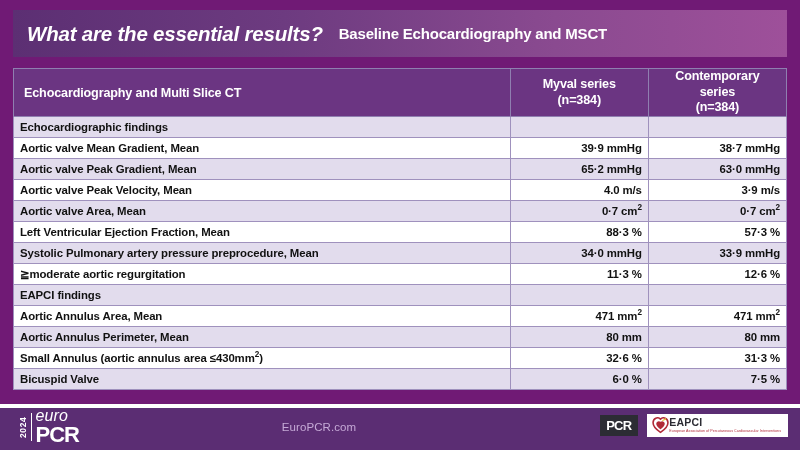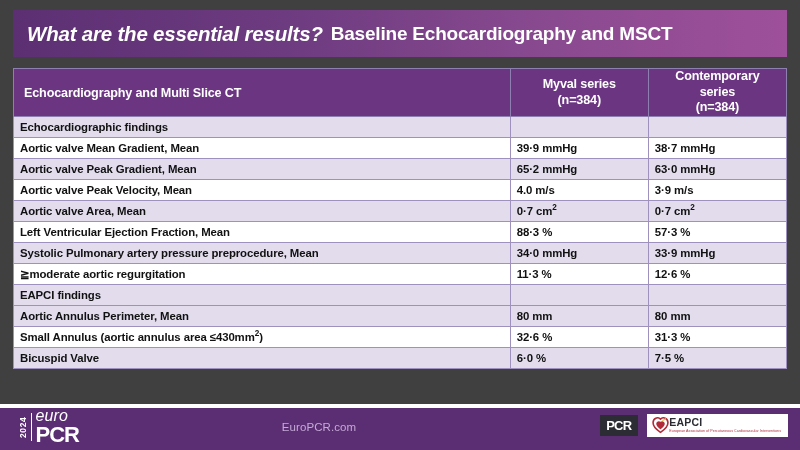--- a/index.html
+++ b/index.html
@@ -12,21 +12,21 @@
     height: 450px;
     overflow: hidden;
     font-family: "Liberation Sans", sans-serif;
     -webkit-font-smoothing: antialiased;
   }
 
   #slide {
     position: relative;
     width: 800px;
     height: 450px;
-    background: #404040;
+    background: #701a75;
     box-sizing: border-box;
   }
 
   
   #title-bar {
     position: absolute;
     left: 13px;
     top: 10px;
     width: 774px;
     height: 47px;
@@ -40,25 +40,25 @@
   #title-question {
     color: #ffffff;
     font-size: 20.5px;
     font-weight: bold;
     font-style: italic;
     letter-spacing: -0.2px;
     white-space: nowrap;
   }
   #title-main {
     color: #ffffff;
-    font-size: 19px;
+    font-size: 15px;
     font-weight: bold;
     letter-spacing: -0.2px;
     white-space: nowrap;
-    margin-left: 8px;
+    margin-left: 16px;
   }
 
   
   #data-table {
     position: absolute;
     left: 13px;
     top: 68px;
     width: 774px;
     border-collapse: collapse;
     table-layout: fixed;
@@ -92,21 +92,21 @@
     border: 1px solid #9f91bd;
     height: 21px;
     font-size: 11.4px;
     font-weight: bold;
     color: #111111;
     padding: 0 6px;
     box-sizing: border-box;
     letter-spacing: -0.1px;
   }
   td.cell-label { text-align: left; }
-  td.cell-val   { text-align: left; }
+  td.cell-val   { text-align: right; }
 
   tr.row-shade td { background: #e2dced; }
   tr.row-plain td { background: #ffffff; }
 
   tr.row-section td.cell-label { padding-left: 7px; }
   tr.row-item    td.cell-label { padding-left: 24px; }
 
   sup { font-size: 0.72em; vertical-align: super; line-height: 0; }
 
   
@@ -304,20 +304,25 @@
         <tr class="row-plain row-item">
           <td class="cell-label">≧moderate aortic regurgitation</td>
           <td class="cell-val">11·3 %</td>
           <td class="cell-val">12·6 %</td>
         </tr>
         <tr class="row-shade row-section">
           <td class="cell-label">EAPCI findings</td>
           <td class="cell-val"></td>
           <td class="cell-val"></td>
         </tr>
+        <tr class="row-plain row-item">
+          <td class="cell-label">Aortic Annulus Area, Mean</td>
+          <td class="cell-val">471 mm<sup>2</sup></td>
+          <td class="cell-val">471 mm<sup>2</sup></td>
+        </tr>
         <tr class="row-shade row-item">
           <td class="cell-label">Aortic Annulus Perimeter, Mean</td>
           <td class="cell-val">80 mm</td>
           <td class="cell-val">80 mm</td>
         </tr>
         <tr class="row-plain row-item">
           <td class="cell-label">Small Annulus (aortic annulus area ≤430mm<sup>2</sup>)</td>
           <td class="cell-val">32·6 %</td>
           <td class="cell-val">31·3 %</td>
         </tr>

